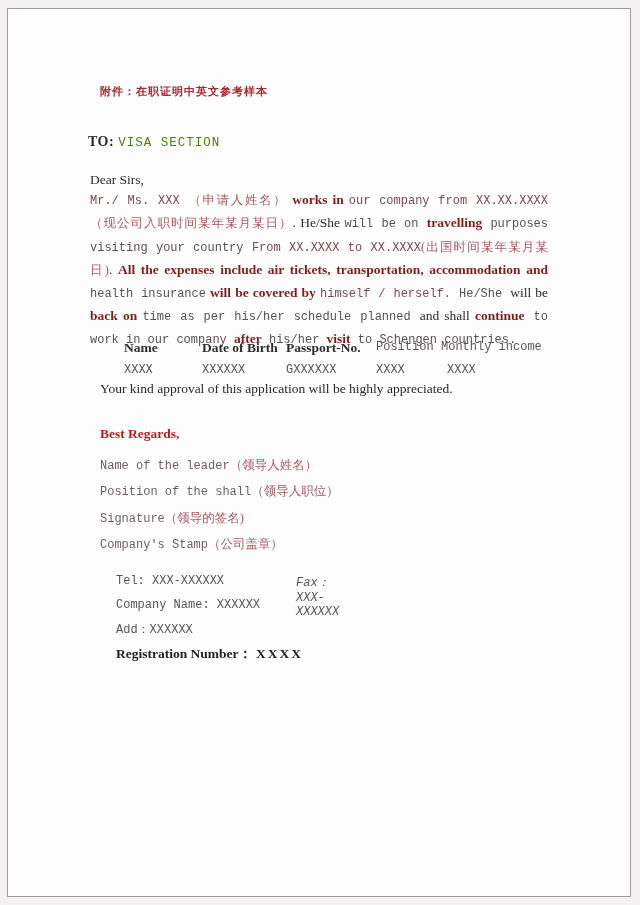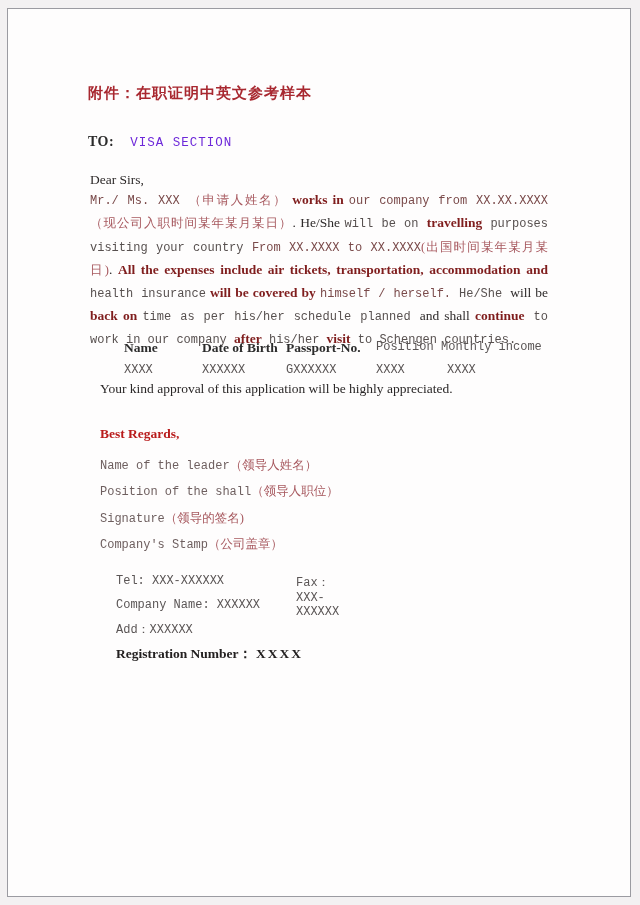--- a/index.html
+++ b/index.html
@@ -10,30 +10,30 @@
     -webkit-font-smoothing:antialiased;
   }
   .sheet{
     position:absolute;left:7px;top:8px;width:624px;height:889px;
     box-sizing:border-box;border:1px solid #9b9ba1;
     background:#fefdfd;
   }
   .abs{position:absolute;}
   
   .doc-title{
-    left:88px;top:84px;
+    left:100px;top:84px;
     font-family:"Liberation Sans", sans-serif;
-    font-weight:bold;font-size:15px;letter-spacing:1px;
+    font-weight:bold;font-size:11px;letter-spacing:1px;
   }
   
   .to-line{left:88px;top:134px;font-size:14px;color:#2b2b2b;}
   .to-line .to-label{font-weight:bold;letter-spacing:.5px;}
   .to-line .to-value{
     font-family:"Liberation Mono", monospace;
-    font-size:12.5px;color:#6d28d9;letter-spacing:1px;margin-left:16px;
+    font-size:12.5px;color:#4d7c0f;letter-spacing:1px;margin-left:4px;
   }
   .salutation{left:90px;top:172px;font-size:13.5px;color:#2e2a2a;}
   
   .body-par{
     left:90px;top:189px;width:458px;
     font-size:13.5px;line-height:22.4px;text-align:justify;
     color:#2e2a2a;
   }
   .run-s{font-family:"Liberation Serif", serif;color:#2e2a2a;}
   .run-sb{font-family:Liberation Serif, serif;font-weight:bold;color:#7f1d1d;}
@@ -56,21 +56,21 @@
   
   .approval{left:100px;top:381px;font-size:13.5px;color:#2a2727;text-align:center;}
   .regards{left:100px;top:426px;font-size:13.5px;font-weight:600;color:#b91c1c;}
   .leader-block{left:100px;top:457px;}
   .leader-line{height:26.3px;font-size:12px;}
   .leader-en{font-family:"Liberation Mono", monospace;color:#6e5f5f;}
   .leader-cn{font-family:"Liberation Serif", serif;font-size:12.5px;color:#a85a60;}
   
   .contact{left:116px;top:574px;}
   .contact-line{height:23.5px;font-family:"Liberation Mono", monospace;font-size:12px;color:#5a5555;}
-  .fax{position:absolute;left:180px;top:0;}
+  .fax{position:absolute;left:180px;top:0;font-style:italic;}
   .tel-wrap{position:relative;}
   .reg-line{font-family:"Liberation Serif", serif;font-size:13.5px;font-weight:600;color:#242121;}
   .reg-line .reg-value{letter-spacing:2px;margin-left:4px;}
 </style>
 </head>
 <body>
 
 <div class="sheet"></div>
 
 <div class="abs doc-title" id="doc-title" style="color: rgb(168, 40, 48);">附件：在职证明中英文参考样本</div>

